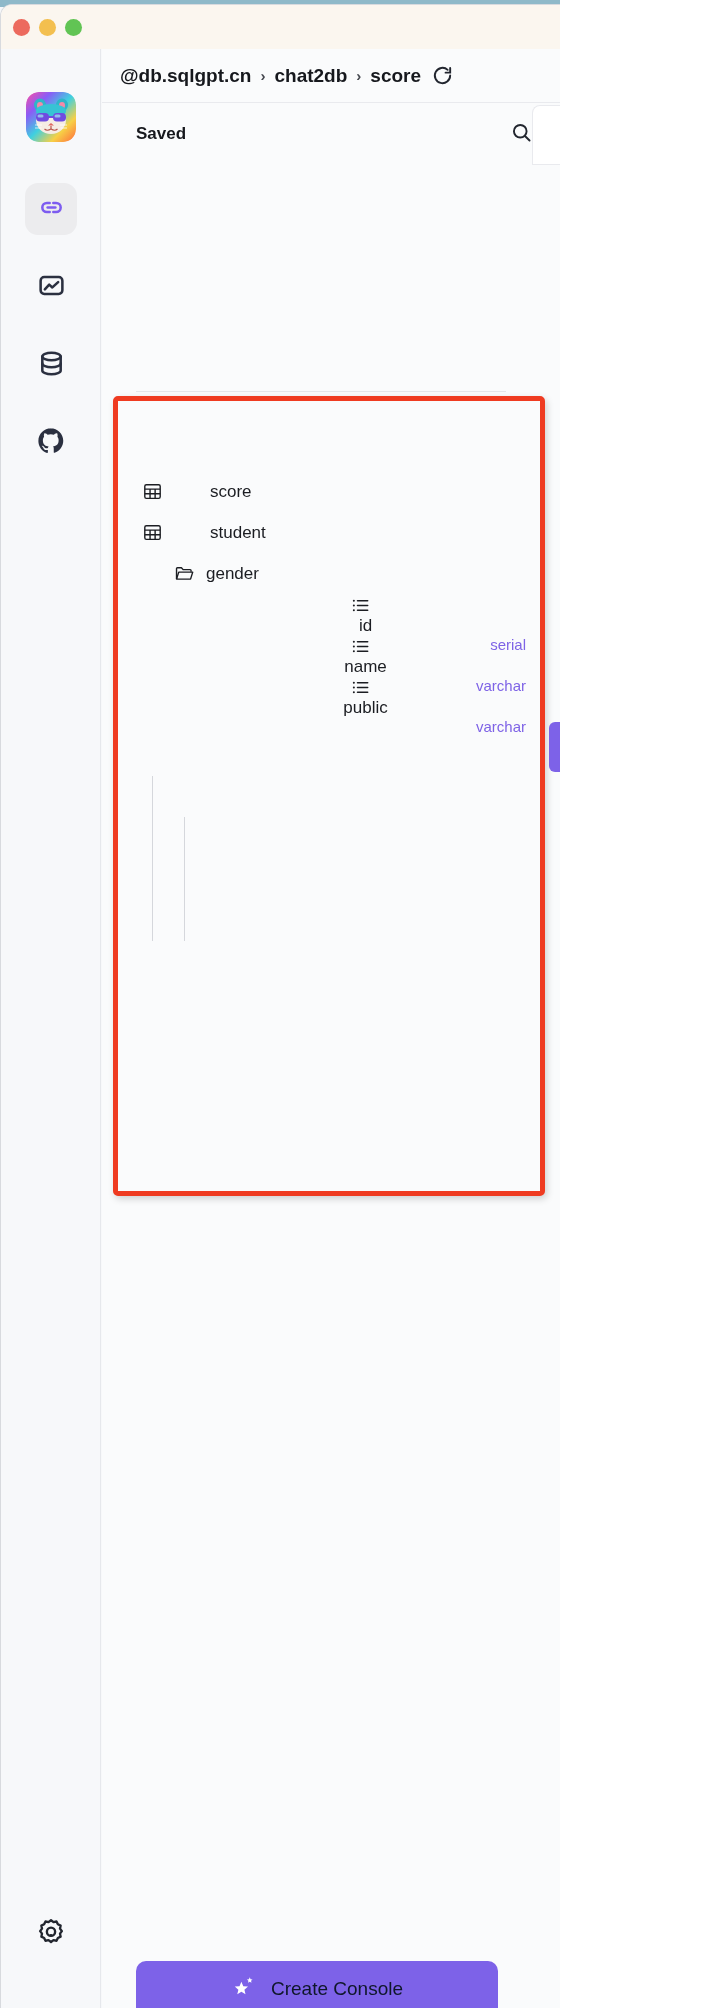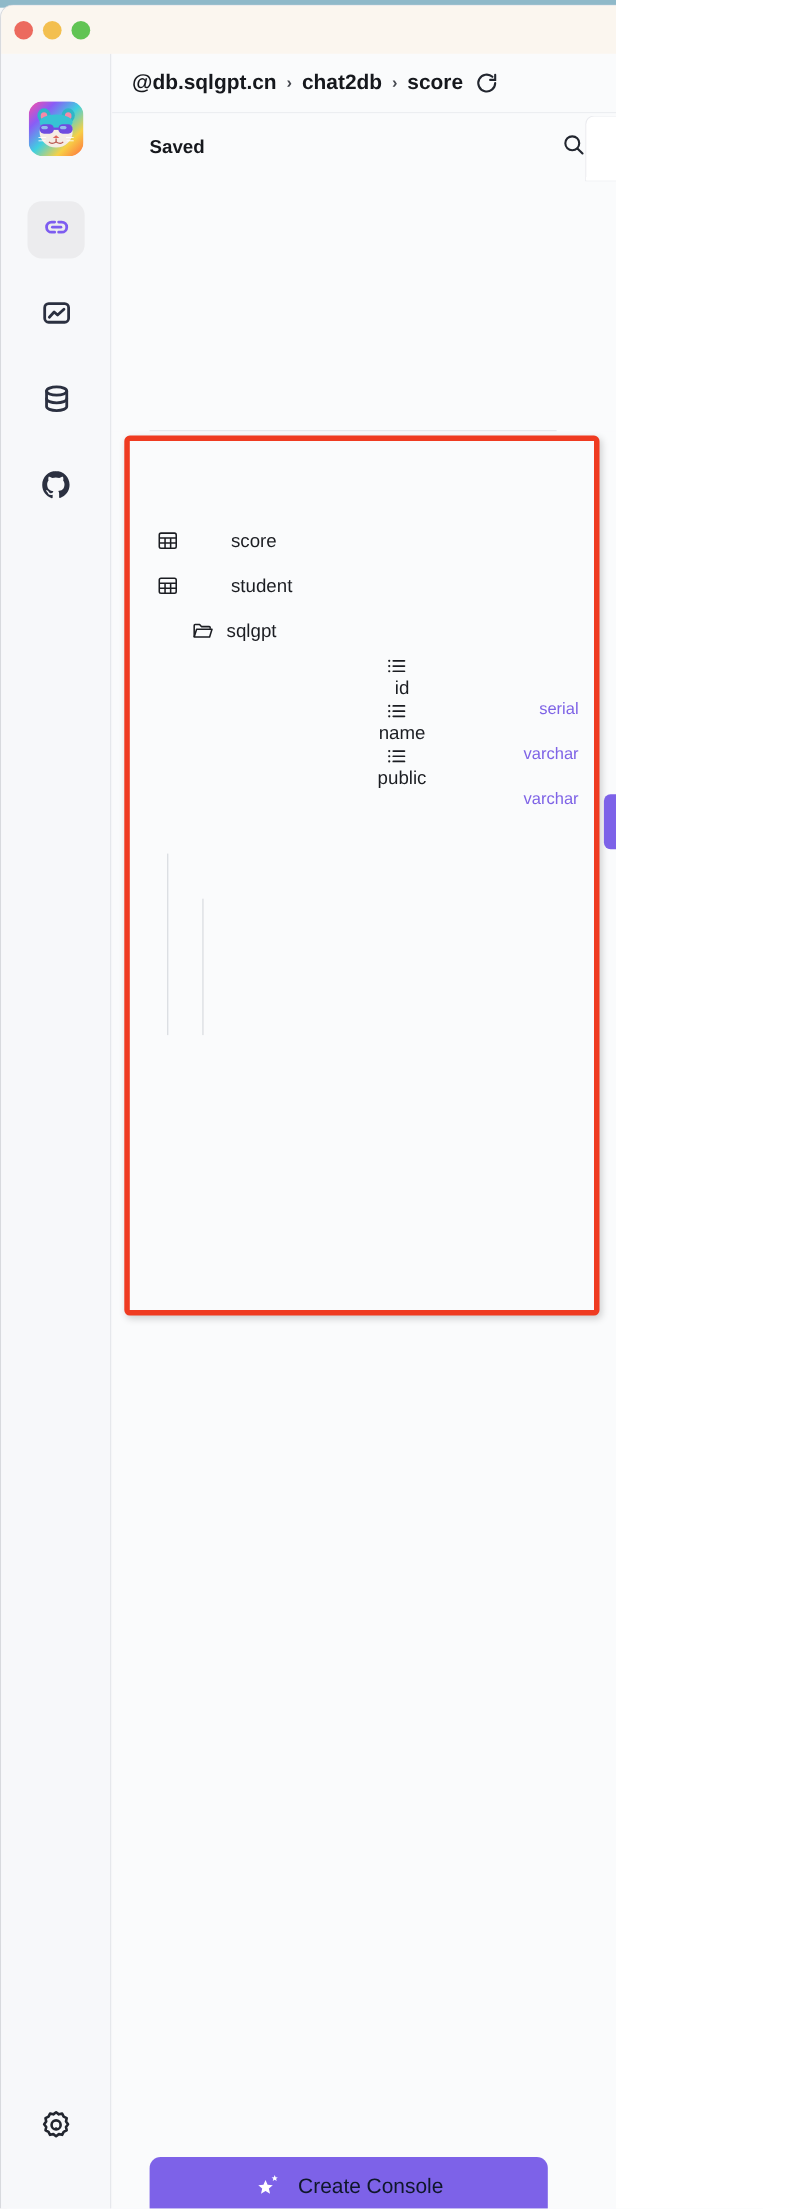--- a/index.html
+++ b/index.html
@@ -352,21 +352,21 @@
             <span class="tree-label">student</span>
           </div>
 
           <div class="tree-row d1">
             <span class="tree-icon">
               <svg viewBox="0 0 24 24" width="21" height="21" fill="none" stroke="#1b1d22" stroke-width="1.6" stroke-linejoin="round">
                 <path d="M2.9 18.4V6.4a1 1 0 0 1 1-1h4.6l1.9 2.2h8.1a1 1 0 0 1 1 1v1.3"></path>
                 <path d="M2.9 18.4l2.5-8h16l-2.5 8z"></path>
               </svg>
             </span>
-            <span class="tree-label">sqlgpt</span>
+            <span class="tree-label">gender</span>
           </div>
 
           <div class="tree-row d2">
             <span class="tree-icon">
               <svg viewBox="0 0 24 24" width="21" height="21" fill="none" stroke="#1b1d22" stroke-width="1.8" stroke-linecap="round">
                 <path d="M8.6 6.6h11.6M8.6 12h11.6M8.6 17.4h11.6"></path>
                 <circle cx="4.4" cy="6.6" r="1.15" fill="#1b1d22" stroke="none"></circle>
                 <circle cx="4.4" cy="12" r="1.15" fill="#1b1d22" stroke="none"></circle>
                 <circle cx="4.4" cy="17.4" r="1.15" fill="#1b1d22" stroke="none"></circle>
               </svg>

